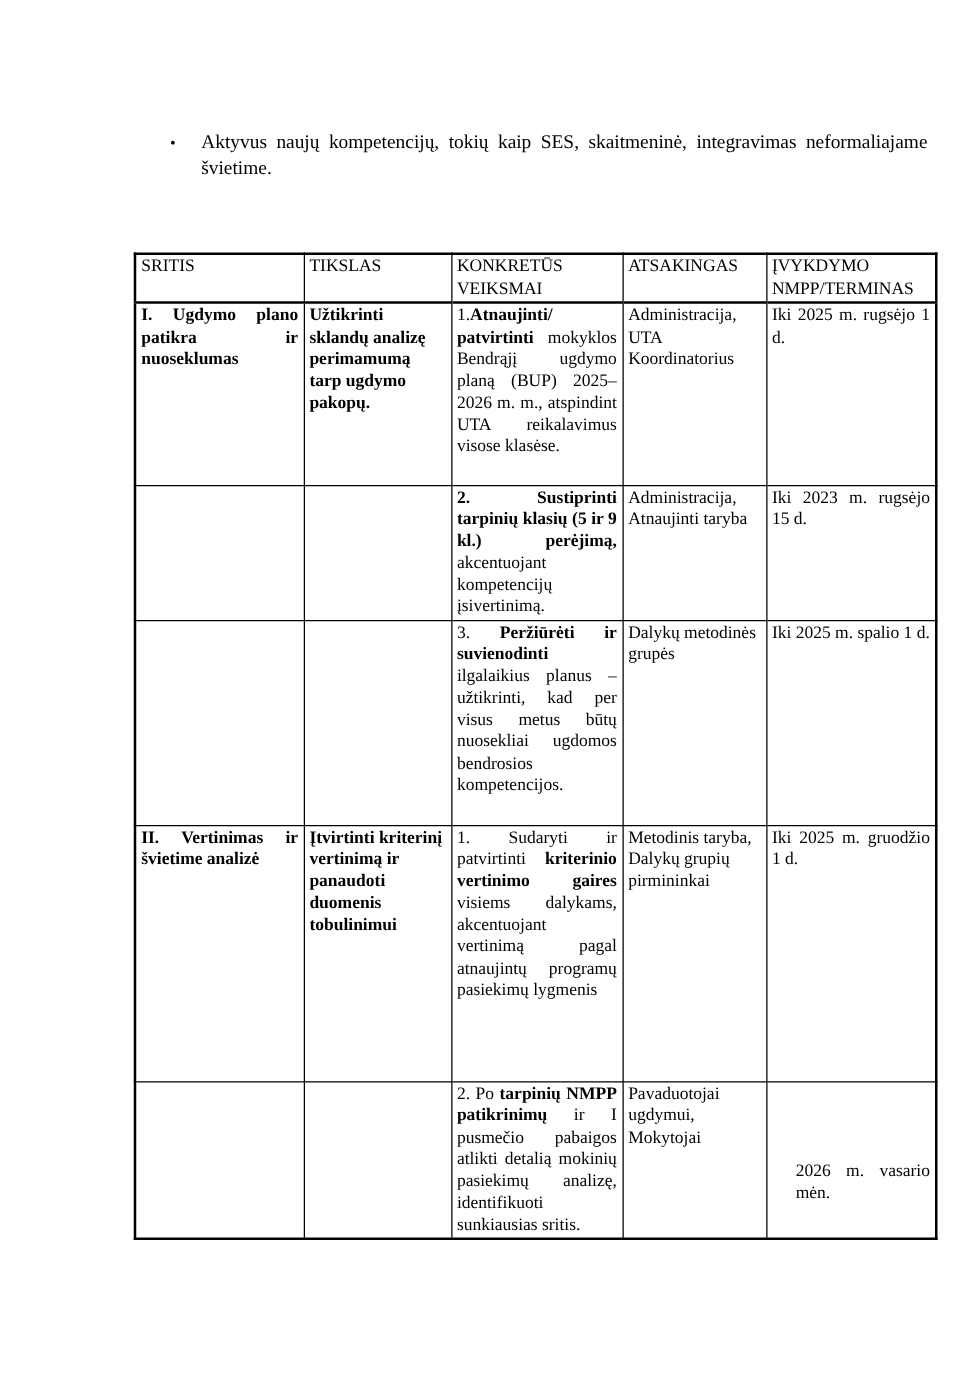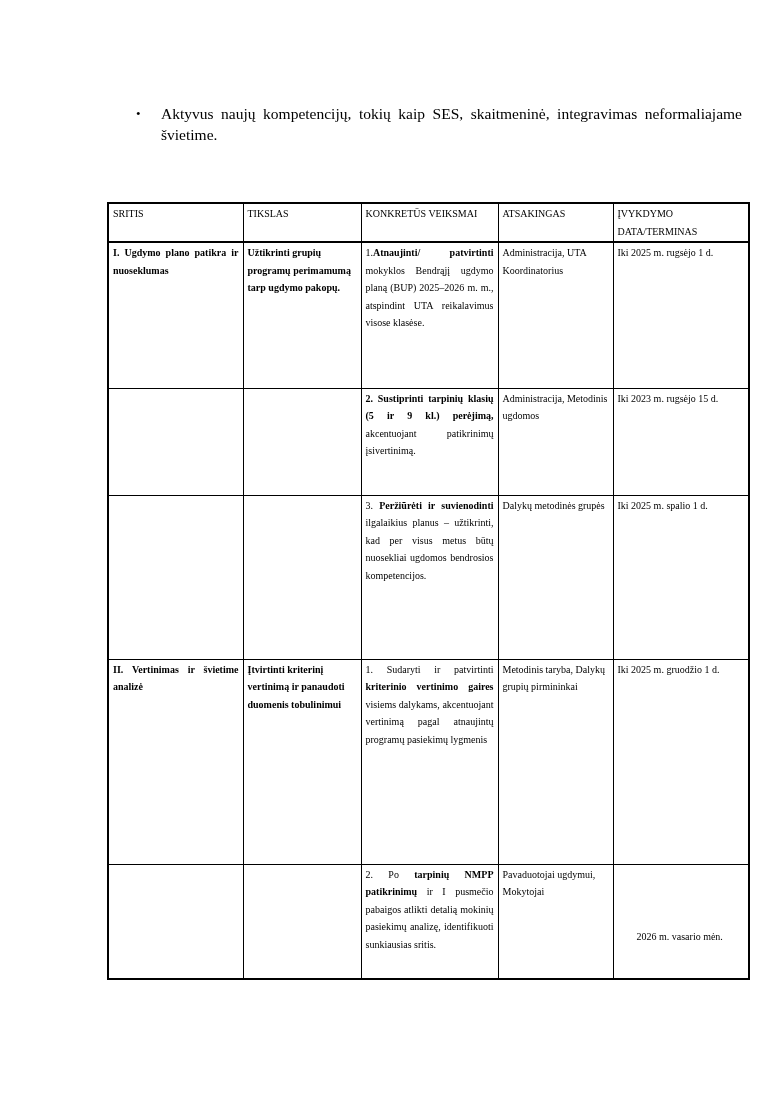--- a/index.html
+++ b/index.html
@@ -33,21 +33,21 @@
     word-spacing: 1.5px;
   }
 
   
   table.plan {
     position: absolute;
     left: 107px; top: 202px;
     width: 641px;
     border-collapse: collapse;
     table-layout: fixed;
-    font-size: 10px;
+    font-size: 14px;
     line-height: 17.5px;
   }
   table.plan th, table.plan td {
     border: 1px solid #000;
     vertical-align: top;
     padding: 1px 4px 1px 4px;
     overflow: hidden;
   }
   table.plan { border: 2px solid #000; }
   thead th {
@@ -95,53 +95,53 @@
       <col class="c3">
       <col class="c4">
       <col class="c5">
   </colgroup>
   <thead>
     <tr>
       <th>SRITIS</th>
       <th>TIKSLAS</th>
       <th>KONKRETŪS VEIKSMAI</th>
       <th>ATSAKINGAS</th>
-      <th>ĮVYKDYMO DATA/TERMINAS</th>
+      <th>ĮVYKDYMO NMPP/TERMINAS</th>
     </tr>
   </thead>
   <tbody>
       <tr>
         <td>
           <div class="cell"><b>I. Ugdymo plano patikra ir nuoseklumas</b></div>
         </td>
         <td>
-          <div class="cell"><b>Užtikrinti grupių programų perimamumą tarp ugdymo pakopų.</b></div>
+          <div class="cell"><b>Užtikrinti sklandų analizę perimamumą tarp ugdymo pakopų.</b></div>
         </td>
         <td>
           <div class="cell"><span>1.</span><b>Atnaujinti/ patvirtinti</b><span> mokyklos Bendrąjį ugdymo planą (BUP) 2025–2026 m. m., atspindint UTA reikalavimus visose klasėse.</span></div>
         </td>
         <td>
           <div class="cell"><span>Administracija, UTA Koordinatorius</span></div>
         </td>
         <td>
           <div class="cell"><span>Iki 2025 m. rugsėjo 1 d.</span></div>
         </td>
       </tr>
       <tr>
         <td>
           <div class="cell"></div>
         </td>
         <td>
           <div class="cell"></div>
         </td>
         <td>
-          <div class="cell"><b>2. Sustiprinti tarpinių klasių (5 ir 9 kl.) perėjimą,</b><span> akcentuojant patikrinimų įsivertinimą.</span></div>
+          <div class="cell"><b>2. Sustiprinti tarpinių klasių (5 ir 9 kl.) perėjimą,</b><span> akcentuojant kompetencijų įsivertinimą.</span></div>
         </td>
         <td>
-          <div class="cell"><span>Administracija, Metodinis ugdomos</span></div>
+          <div class="cell"><span>Administracija, Atnaujinti taryba</span></div>
         </td>
         <td>
           <div class="cell"><span>Iki 2023 m. rugsėjo 15 d.</span></div>
         </td>
       </tr>
       <tr>
         <td>
           <div class="cell"></div>
         </td>
         <td>

